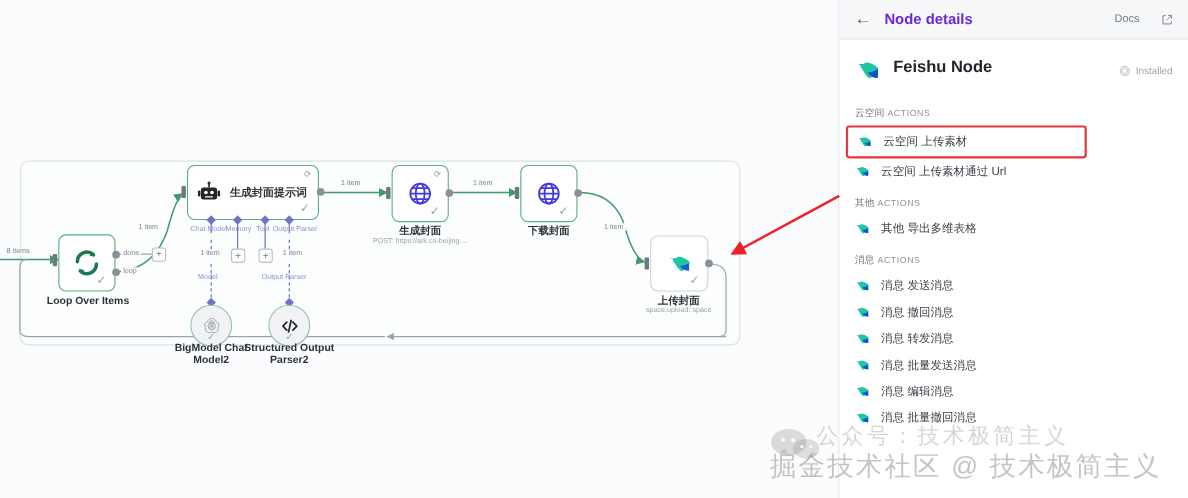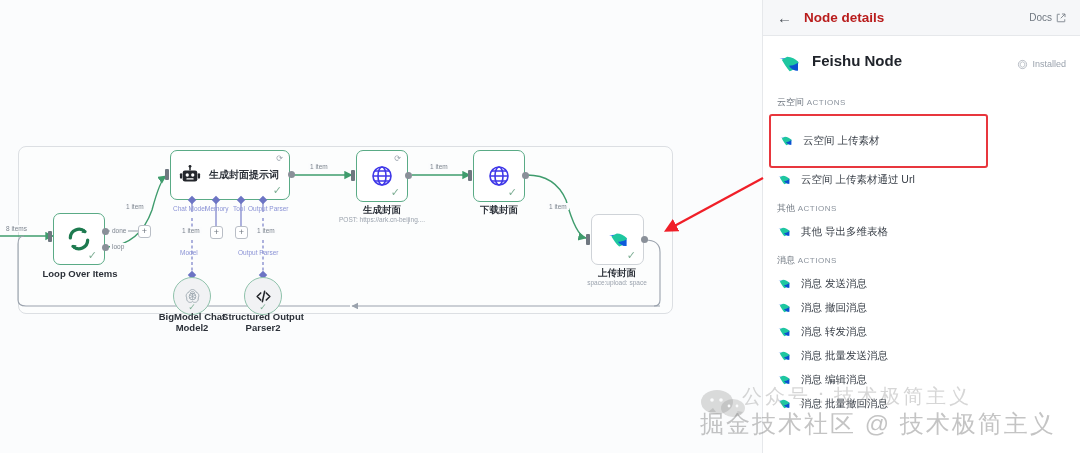--- a/index.html
+++ b/index.html
@@ -104,23 +104,23 @@
     background: #ffffff;
     border-left: 1px solid #e6e8eb;
     overflow: hidden;
   }
   #panel-header {
     height: 36px; background: #f6f7f9;
     border-bottom: 1px solid #e6e8eb;
     display: flex; align-items: center; padding: 0 14px; gap: 12px;
   }
   #back-arrow { color: #4b5159; font-size: 15px; line-height: 1; cursor: pointer; }
-  #panel-title { font-size: 13.5px; color: #b91c1c; font-weight: bold; flex: 1; }
+  #panel-title { font-size: 13.5px; color: #6d28d9; font-weight: bold; flex: 1; }
   #docs-link {
-    display: flex; align-items: center; gap: 4px;
+    display: flex; align-items: center; gap: 20px;
     font-size: 10px; color: #6f7780; cursor: pointer;
   }
 
   #node-head {
     display: flex; padding: 16px 14px 10px 14px; gap: 11px;
   }
   #feishu-logo { width: 24px; height: 24px; flex: none; }
   #node-name { font-size: 15px; color: #20242b; font-weight: bold; flex: 1; }
   #installed-badge {
     display: flex; align-items: center; gap: 4px;
@@ -134,21 +134,21 @@
   .group-head .cn { font-size: 9px; color: #6f7780; letter-spacing: 0; }
 
   .action-item {
     display: flex; align-items: center; gap: 10px;
     padding: 5px 14px; cursor: pointer; position: relative;
   }
   .action-item .mini-logo { width: 14px; height: 14px; flex: none; }
   .action-item .act-label { font-size: 10.5px; color: #3a4049; white-space: nowrap; }
   .action-item.highlighted {
     border: 2px solid #e8363d; border-radius: 3px;
-    margin: 0 92px 0 6px; padding: 18px 8px;
+    margin: 0 92px 0 6px; padding: 6px 8px;
   }
 
   
   #red-arrow { position: absolute; left: 655px; top: 170px; pointer-events: none; }
 
   
   .watermark {
     position: absolute; color: rgba(120,120,120,0.30);
     white-space: nowrap; pointer-events: none;
   }

